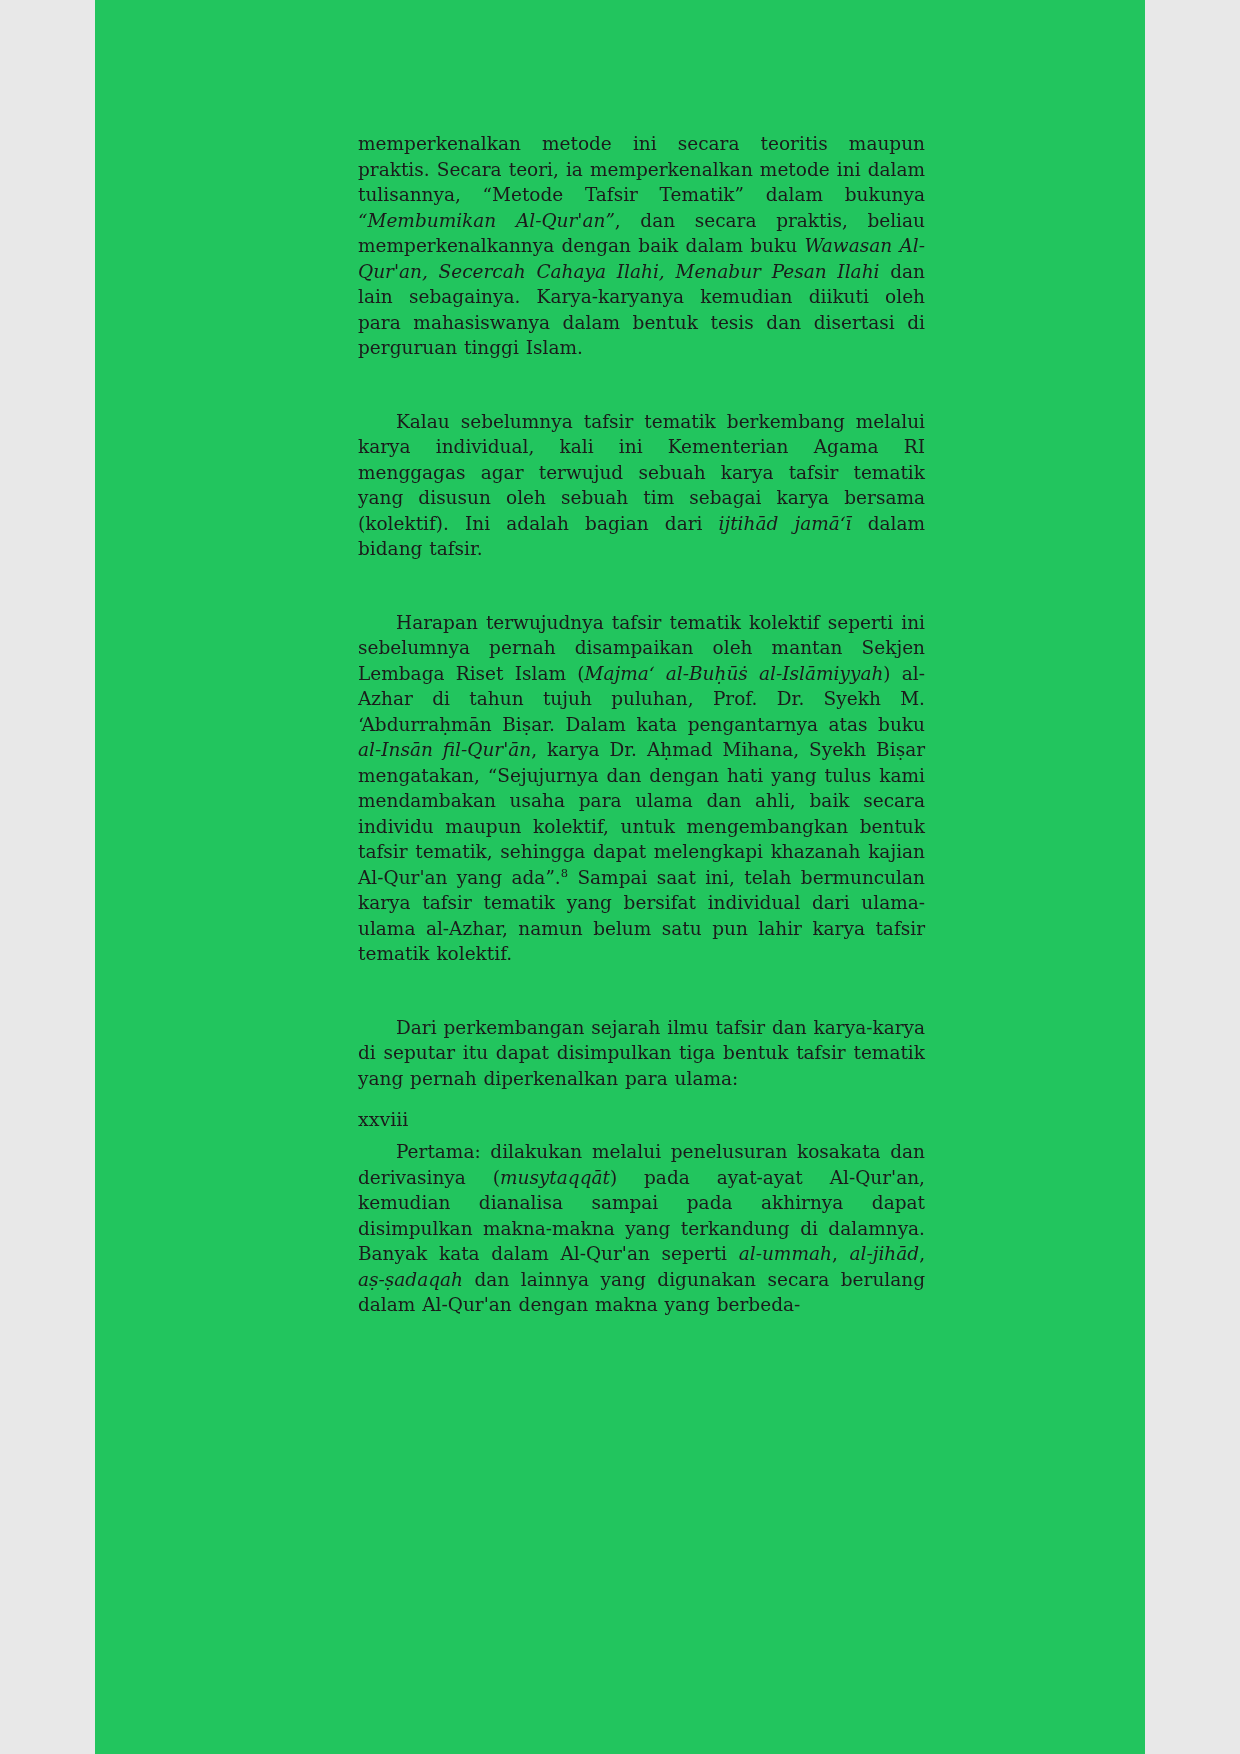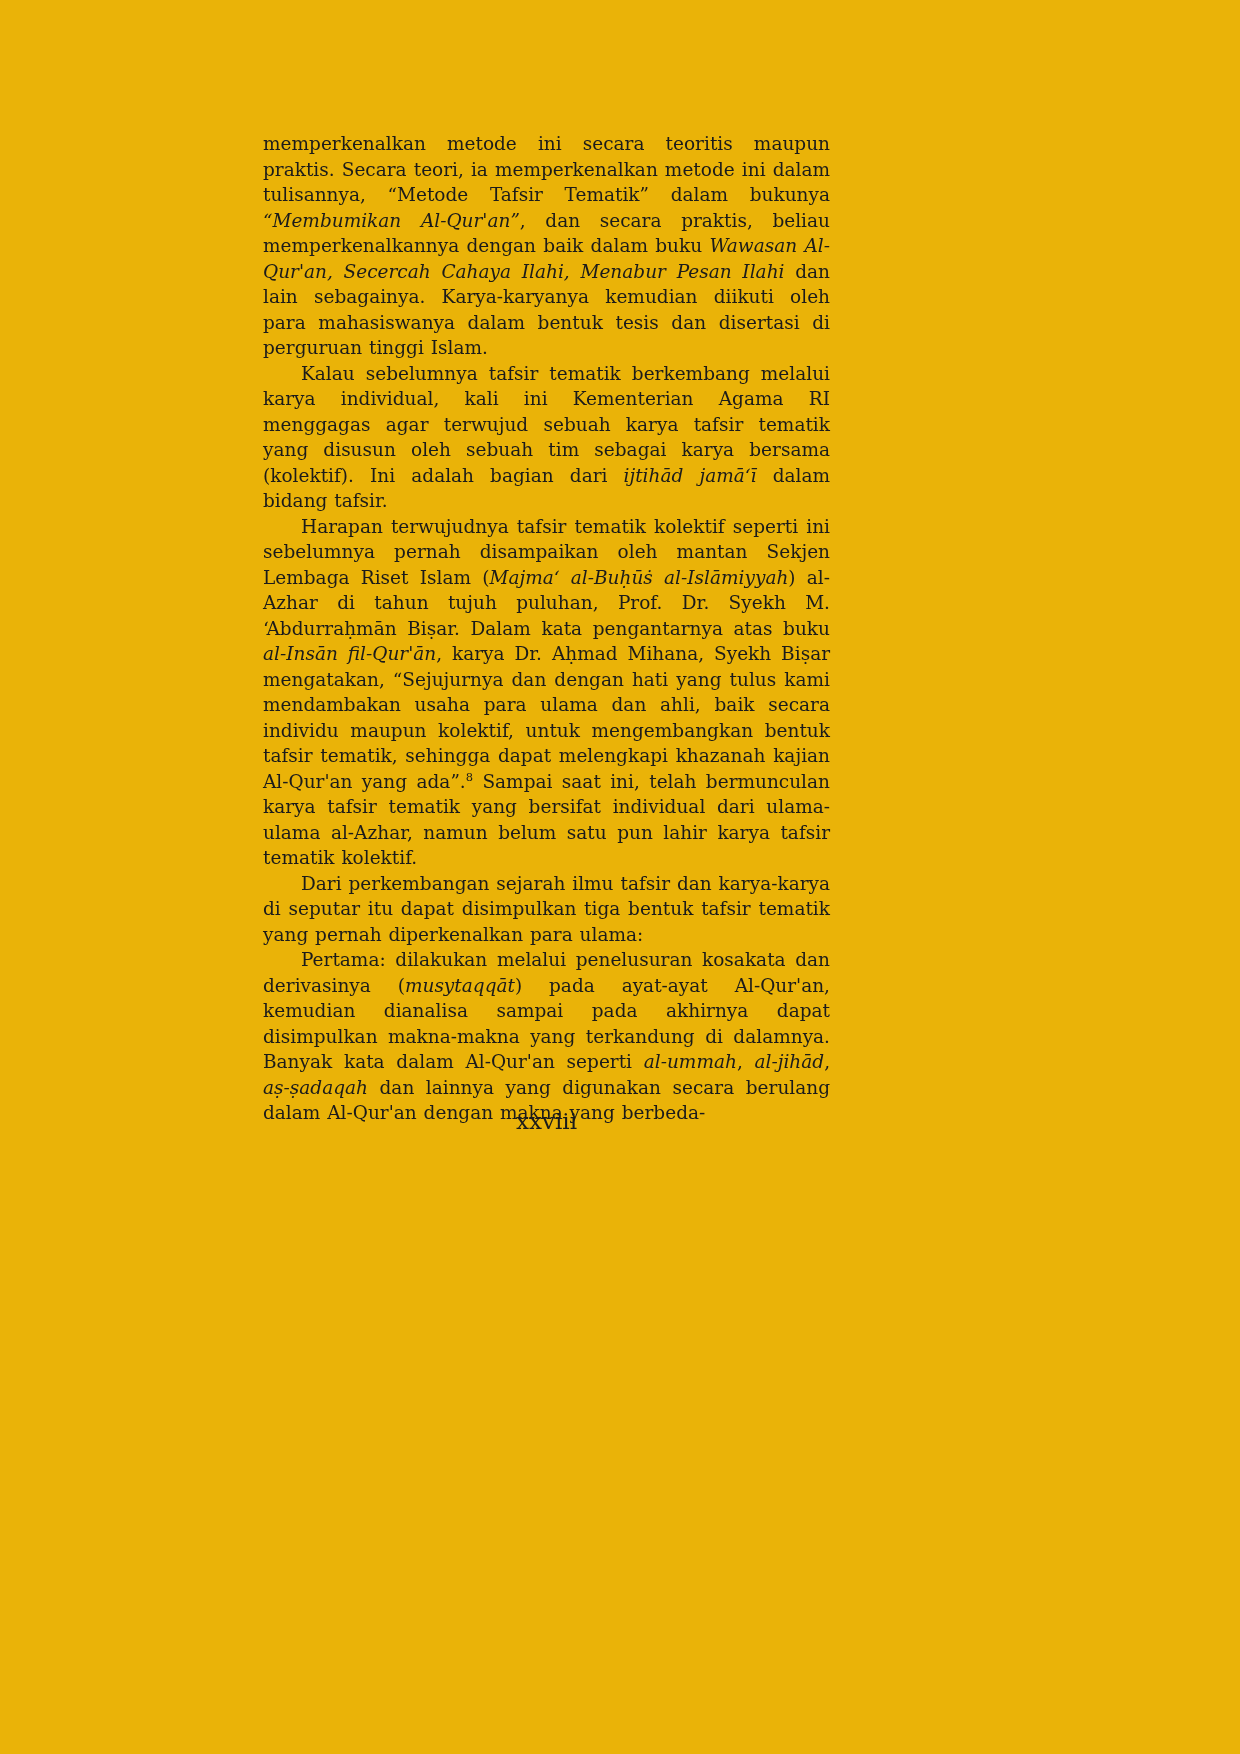--- a/index.html
+++ b/index.html
@@ -2,43 +2,44 @@
 <html><head>
 <meta charset="utf-8">
 <style>
   html, body {
     margin: 0;
     padding: 0;
     background: #e8e8e8;
   }
   .page {
     position: relative;
-    width: 1240px;
+    width: 1050px;
     height: 1754px;
     margin: 0 auto;
-    background: #eab308;
+    background: #22c55e;
     color: #1b1b1b;
     font-family: "DejaVu Serif", "Liberation Serif", serif;
     overflow: hidden;
   }
   .text-block {
     position: absolute;
     left: 263px;
     top: 131px;
     width: 567px;
   }
   .para {
     margin: 0;
     font-size: 18.5px;
     line-height: 25.5px;
     text-align: justify;
     word-spacing: 1px;
   }
   .para.indent {
     text-indent: 38px;
+    margin-top: 48px;
   }
   .it {
     font-style: italic;
   }
   sup {
     font-size: 0.62em;
     line-height: 0;
     vertical-align: super;
   }
   .footnote-block {
@@ -58,22 +59,21 @@
     font-size: 15.5px;
     line-height: 21px;
     text-align: justify;
     text-indent: 50px;
   }
   .page-number {
     position: absolute;
     left: 263px;
     top: 1108px;
     width: 567px;
-    text-align: center;
-    font-size: 23px;
+    font-size: 19px;
   }
 </style>
 </head>
 <body>
 
 <div class="page">
 
   <main class="text-block">
       <p class="para"><span>memperkenalkan metode ini secara teoritis maupun praktis. Secara teori, ia memperkenalkan metode ini dalam tulisannya, “Metode Tafsir Tematik” dalam bukunya </span><span class="it">“Membumikan Al-Qur'an”</span><span>, dan secara praktis, beliau memperkenalkannya dengan baik dalam buku </span><span class="it">Wawasan Al-Qur'an, Secercah Cahaya Ilahi, Menabur Pesan Ilahi</span><span> dan lain sebagainya. Karya-karyanya kemudian diikuti oleh para mahasiswanya dalam bentuk tesis dan disertasi di perguruan tinggi Islam.</span></p>
       <p class="para indent"><span>Kalau sebelumnya tafsir tematik berkembang melalui karya individual, kali ini Kementerian Agama RI menggagas agar terwujud sebuah karya tafsir tematik yang disusun oleh sebuah tim sebagai karya bersama (kolektif). Ini adalah bagian dari </span><span class="it">ijtihād jamā‘ī</span><span> dalam bidang tafsir.</span></p>

